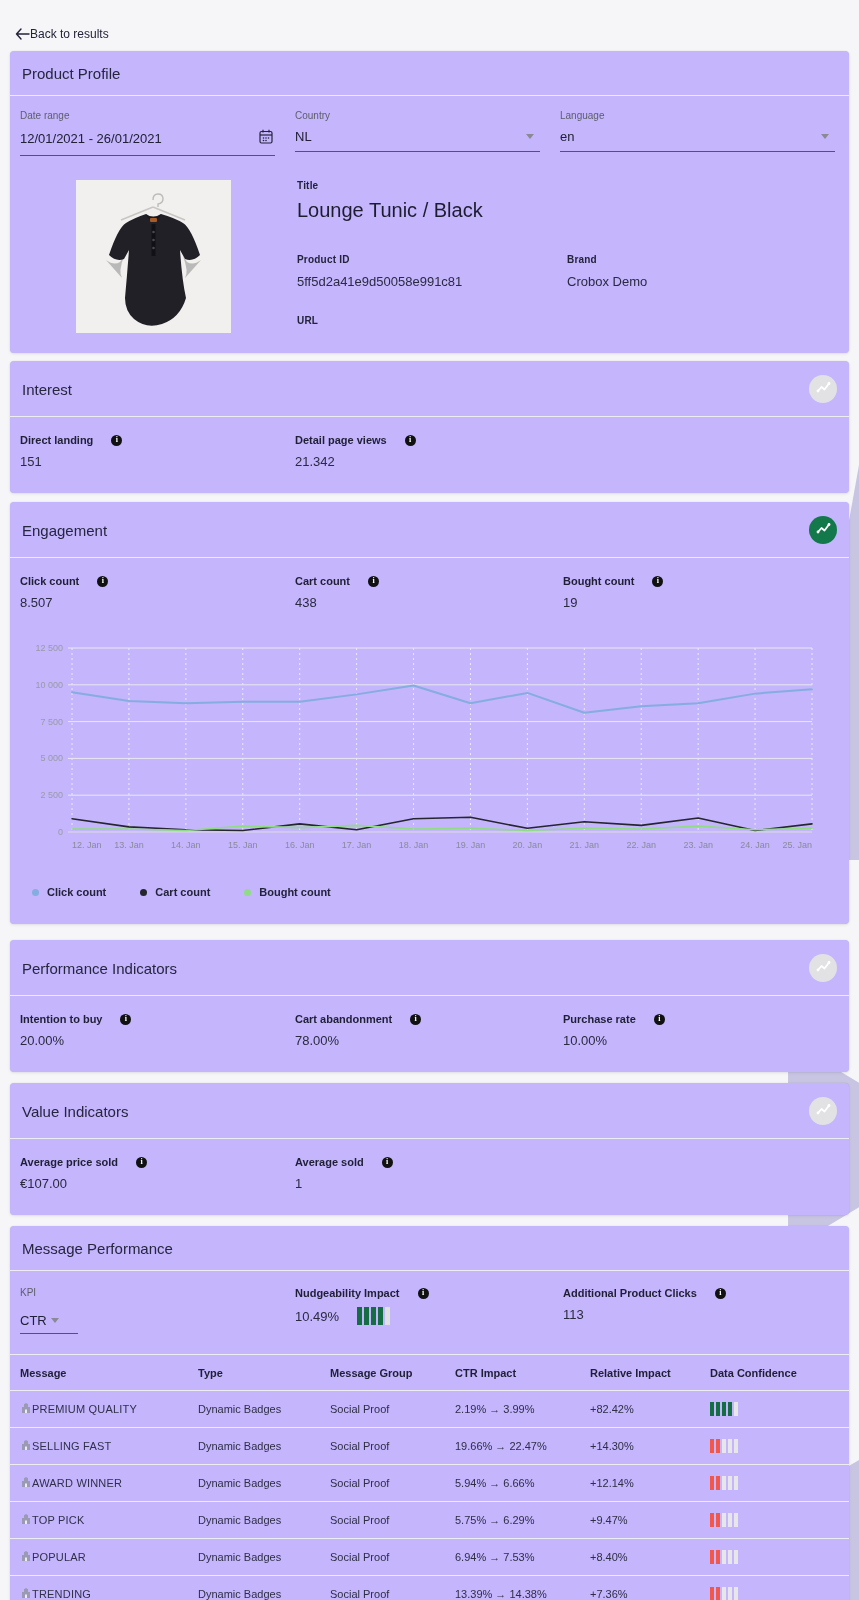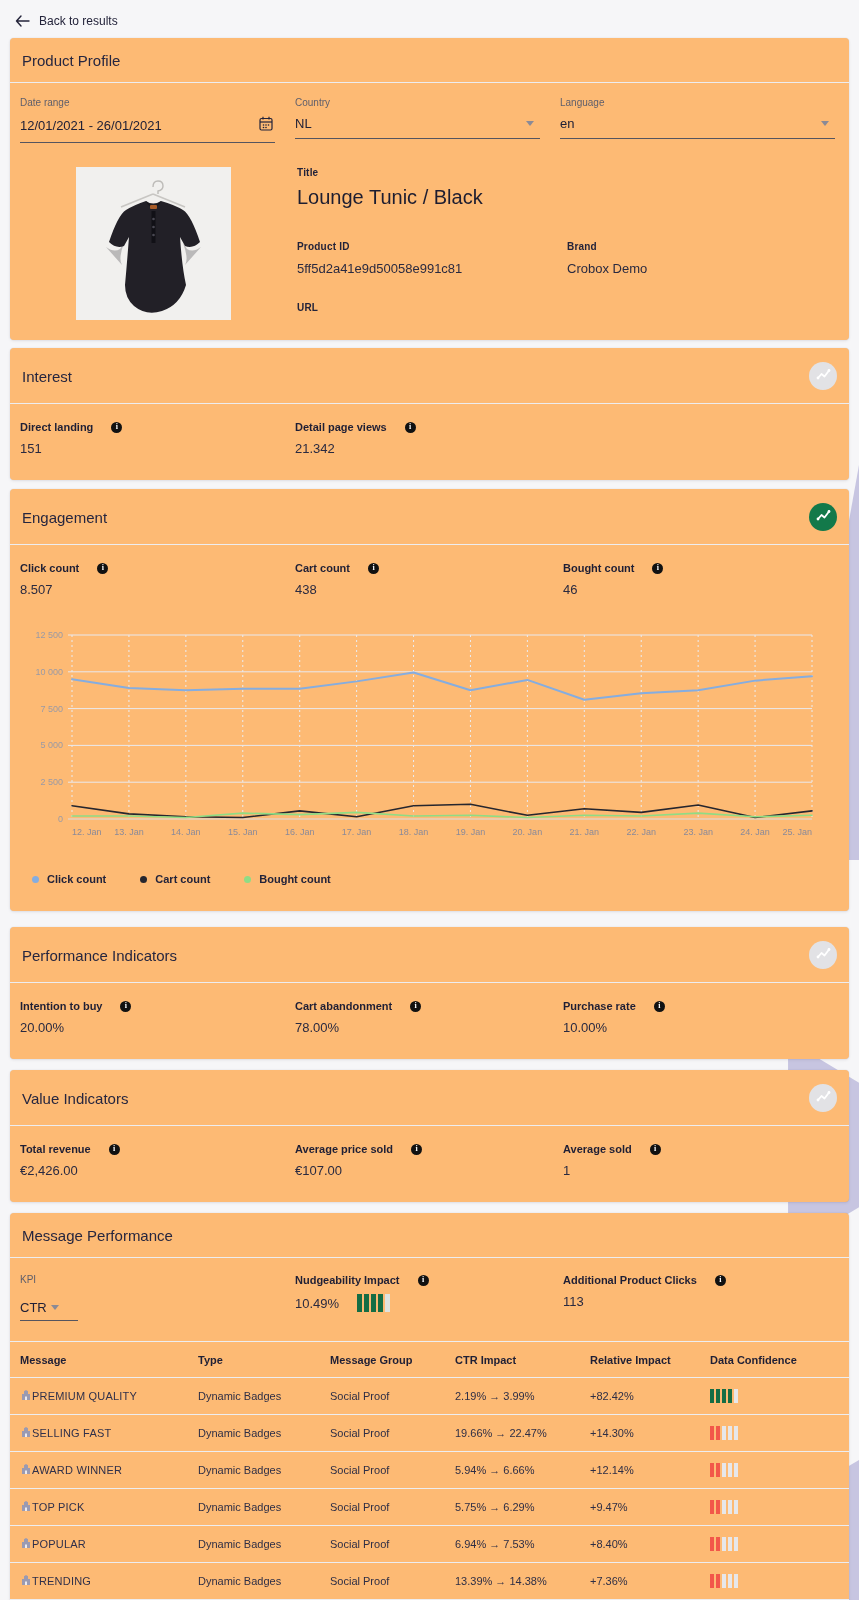--- a/index.html
+++ b/index.html
@@ -18,25 +18,25 @@
     border-bottom:10px solid #c7c5e1; }
   .deco-band { left:840px; top:465px; width:19px; height:395px;
     clip-path:polygon(100% 0%, 18% 22%, 18% 100%, 100% 100%); }
   .deco-arrow { left:730px; top:1040px; width:129px; height:210px;
     clip-path:polygon(0% 31%, 45% 31%, 45% 0%, 180% 50%, 45% 100%, 45% 69%, 0% 69%); }
   .deco-diamond { left:600px; top:1460px; width:259px; height:140px;
     clip-path:polygon(100% 0%, 100% 100%, 8% 100%); }
 
   .page { position:relative; z-index:1; padding:0 10px; }
 
-  .topbar { display:flex; align-items:center; gap:9px; padding:14px 5px 10px 5px; }
+  .topbar { display:flex; align-items:center; padding:27px 5px 10px 5px; }
   .topbar svg { display:block; }
   .back-label { font-size:12px; color:#23233a; }
 
-  .card { background:#fdba74; border-radius:4px; box-shadow:0 1px 3px rgba(40,40,70,.10), 0 0 1px rgba(40,40,70,.18);
+  .card { background:#c4b5fd; border-radius:4px; box-shadow:0 1px 3px rgba(40,40,70,.10), 0 0 1px rgba(40,40,70,.18);
     margin-bottom:9px; position:relative; }
   .card-header { padding:14px 12px 13px 12px; border-bottom:1px solid #ededf0;
     display:flex; align-items:center; justify-content:space-between; }
   .card-title { font-size:15px; font-weight:400; color:#26263f; }
   .chart-badge { width:28px; height:28px; border-radius:50%; display:flex; align-items:center; justify-content:center; }
   .chart-badge.inactive { background:#e2e2e5; }
   .chart-badge.active { background:#13794a; }
 
   
   .filters { display:grid; grid-template-columns:275px 265px 1fr; padding:14px 10px 4px 10px; }
@@ -245,21 +245,21 @@
             <span>Cart count</span>
             <span class="info-i"></span>
           </div>
           <div class="stat-value">438</div>
         </div>
         <div>
           <div class="stat-label">
             <span>Bought count</span>
             <span class="info-i"></span>
           </div>
-          <div class="stat-value">46</div>
+          <div class="stat-value">19</div>
         </div>
       </div>
     <div class="chart-wrap">
       <svg id="chart-svg" width="802" height="222" viewBox="0 0 802 222">
           <line x1="52" y1="12" x2="52" y2="196" stroke="#ececf1" stroke-width="1" stroke-dasharray="2 3"></line>
           <line x1="108.92307692307692" y1="12" x2="108.92307692307692" y2="196" stroke="#ececf1" stroke-width="1" stroke-dasharray="2 3"></line>
           <line x1="165.84615384615384" y1="12" x2="165.84615384615384" y2="196" stroke="#ececf1" stroke-width="1" stroke-dasharray="2 3"></line>
           <line x1="222.76923076923077" y1="12" x2="222.76923076923077" y2="196" stroke="#ececf1" stroke-width="1" stroke-dasharray="2 3"></line>
           <line x1="279.6923076923077" y1="12" x2="279.6923076923077" y2="196" stroke="#ececf1" stroke-width="1" stroke-dasharray="2 3"></line>
           <line x1="336.61538461538464" y1="12" x2="336.61538461538464" y2="196" stroke="#ececf1" stroke-width="1" stroke-dasharray="2 3"></line>
@@ -365,27 +365,20 @@
               <path d="M2 10 L5.5 6 L8.5 8.5 L13 2.5" stroke="#fff" stroke-width="1.8" fill="none" stroke-linecap="round" stroke-linejoin="round"></path>
               <circle cx="2" cy="10" r="1.4" fill="#fff"></circle>
               <circle cx="13" cy="2.5" r="1.4" fill="#fff"></circle>
             </svg>
         </span>
       </div>
     </div>
     <div class="stats" id="value-stats">
         <div>
           <div class="stat-label">
-            <span>Total revenue</span>
-            <span class="info-i"></span>
-          </div>
-          <div class="stat-value">€2,426.00</div>
-        </div>
-        <div>
-          <div class="stat-label">
             <span>Average price sold</span>
             <span class="info-i"></span>
           </div>
           <div class="stat-value">€107.00</div>
         </div>
         <div>
           <div class="stat-label">
             <span>Average sold</span>
             <span class="info-i"></span>
           </div>

